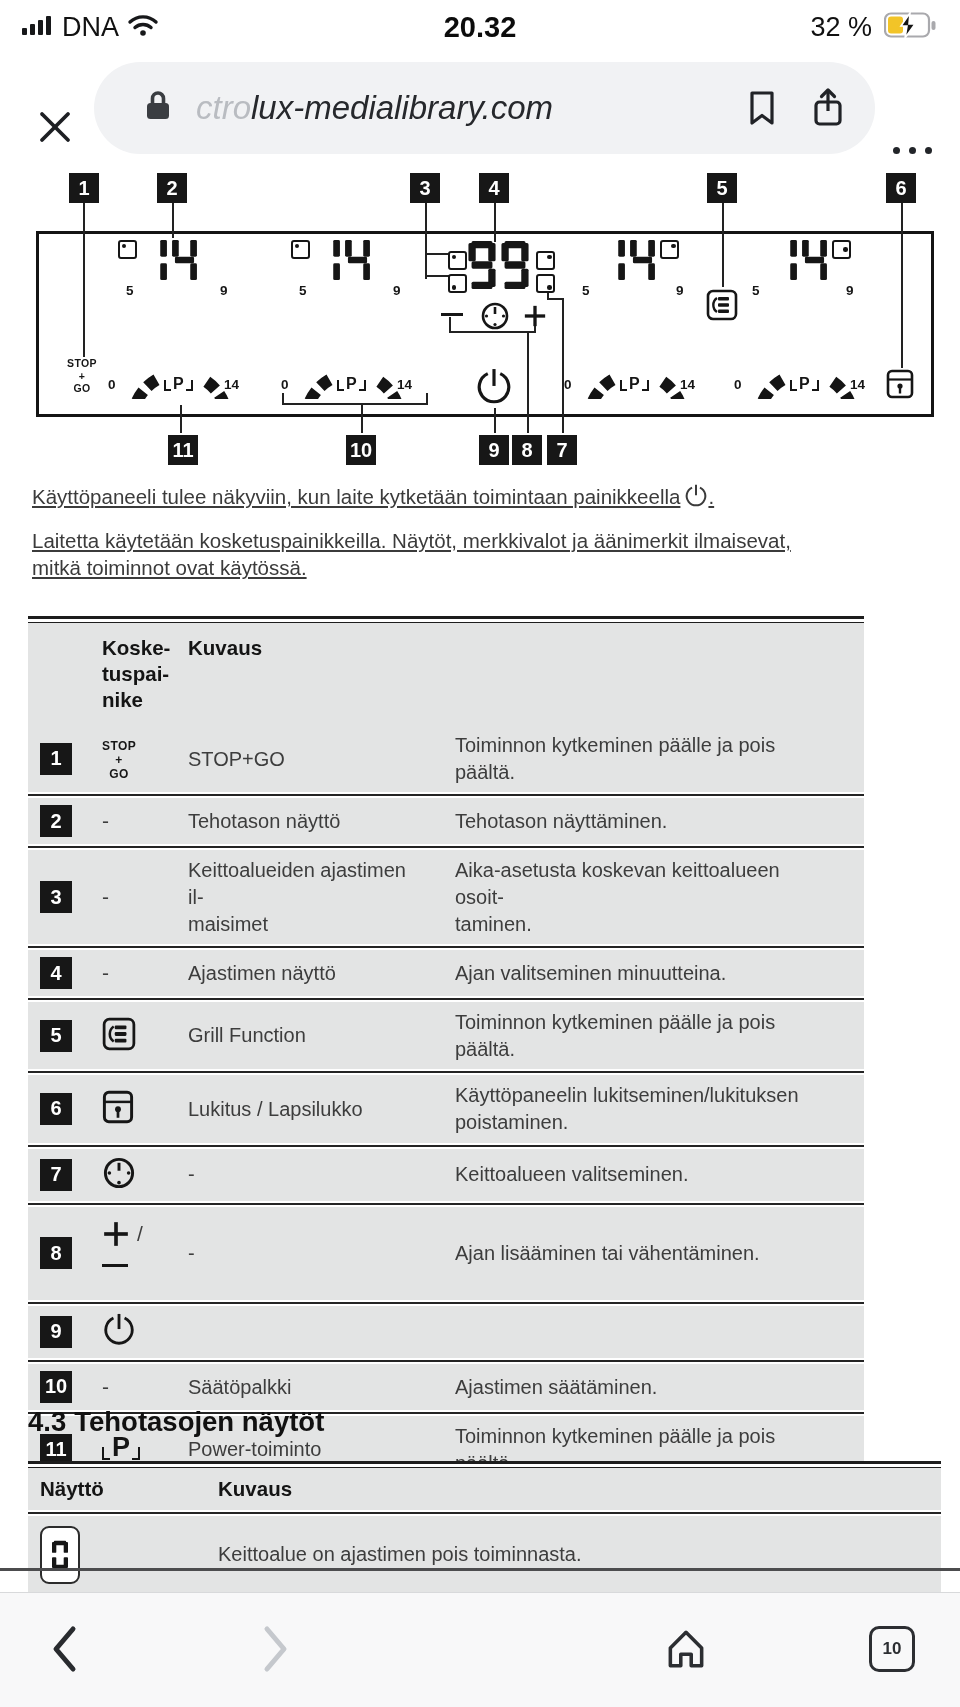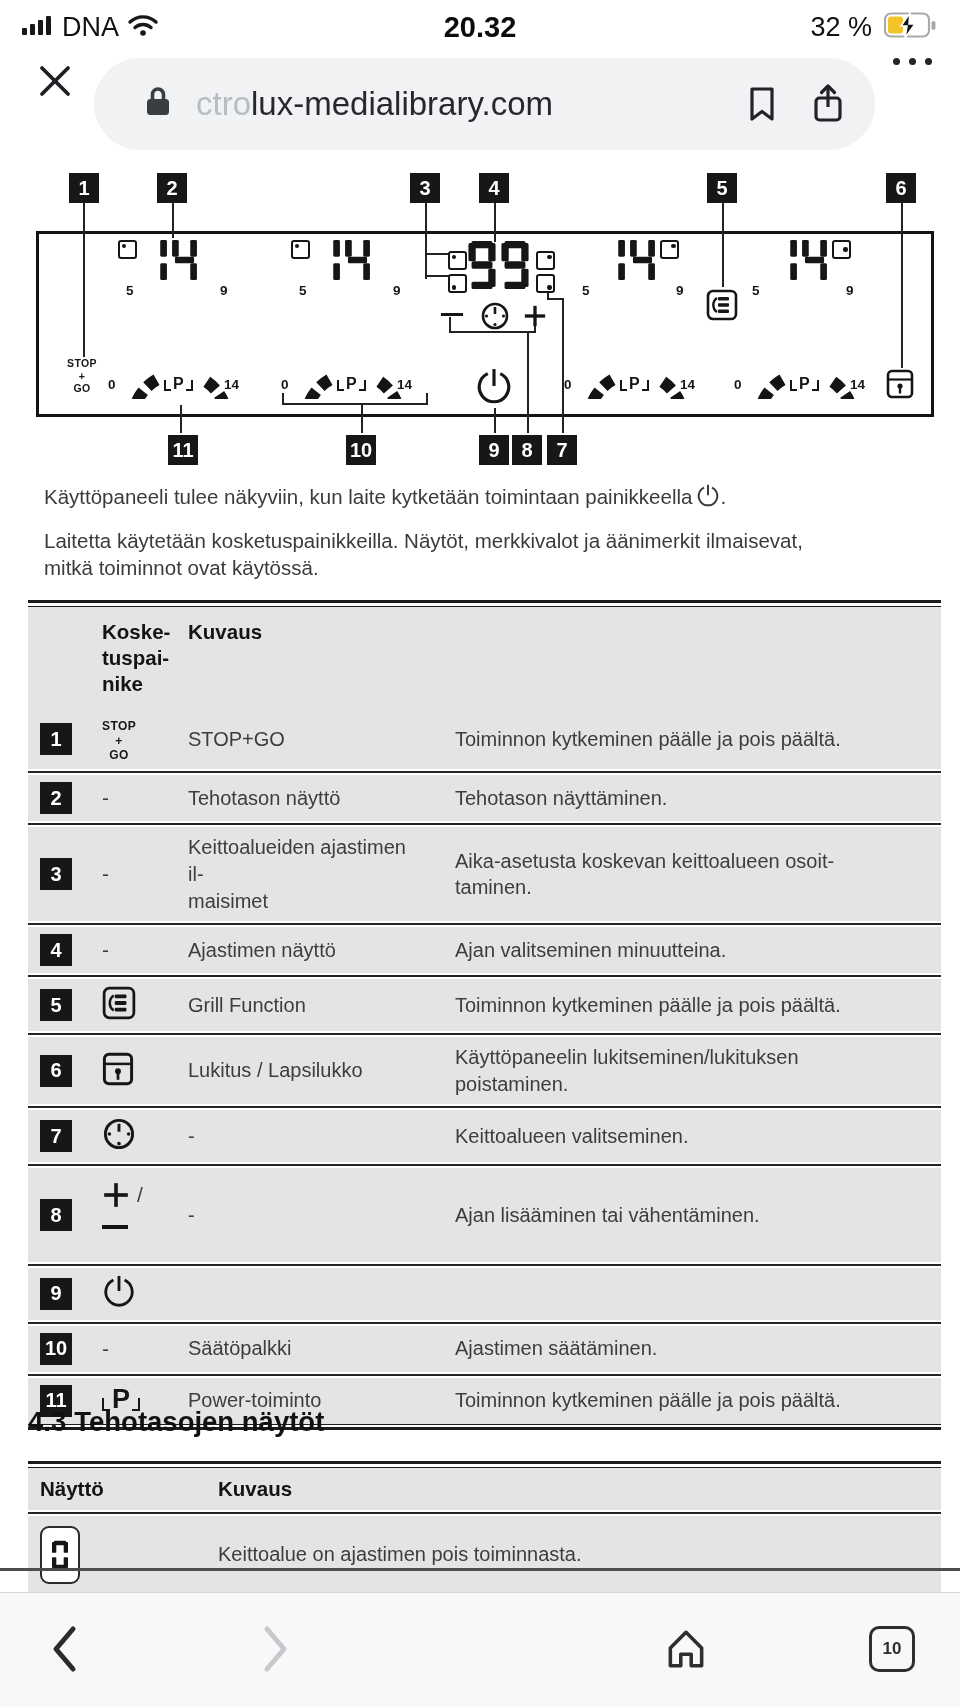--- a/index.html
+++ b/index.html
@@ -6,21 +6,21 @@
   .screen{position:relative;width:960px;height:1707px;background:#fff;overflow:hidden;
           font-family:"Liberation Sans",sans-serif;color:#161616;}
   
   .status{position:absolute;top:0;left:0;right:0;height:48px;display:flex;align-items:center;
           justify-content:space-between;padding:6px 22px 0 22px;box-sizing:border-box;}
   .st-left,.st-right{display:flex;align-items:center;gap:8px;}
   .carrier{font-size:27px;font-weight:500;color:#111;}
   .time{position:absolute;left:50%;transform:translateX(-50%);font-size:29px;font-weight:700;color:#0c0c0c;}
   .batt-pct{font-size:27px;font-weight:500;color:#111;margin-right:4px;}
   
-  .urlrow{position:absolute;top:58px;left:0;right:0;height:96px;display:flex;align-items:flex-start;}
+  .urlrow{position:absolute;top:58px;left:0;right:0;height:96px;display:flex;align-items:flex-end;font-style:italic;}
   .closebtn{margin-left:30px;width:50px;height:50px;display:flex;align-items:center;justify-content:center;}
   .pill{flex:1;margin:0 18px 0 14px;height:92px;background:#f1f2f4;border-radius:46px;
         display:flex;align-items:center;padding:0 30px 0 50px;box-sizing:border-box;}
   .urltext{flex:1;font-size:33px;margin-left:24px;white-space:nowrap;overflow:hidden;}
   .urltext .fade{color:#b9bcc1;}
   .urltext .main{color:#26282c;}
   .pill-ic{margin-left:34px;display:flex;align-items:center;}
   .menudots{margin-right:28px;display:flex;gap:9px;}
   .menudots i{width:7px;height:7px;border-radius:50%;background:#222529;}
   
@@ -45,24 +45,24 @@
   .picon .hk.r{border-right:2.4px solid #161616;border-bottom:2.4px solid #161616;}
   .picon b{font-weight:800;line-height:0.9;margin:0 2px;}
   .picon.sm b{font-size:16px;} .picon.big b{font-size:27px;}
   .picon.big .hk{width:6px;height:11px;}
   .sgo{display:inline-flex;flex-direction:column;align-items:center;font-weight:800;color:#161616;line-height:1.2;}
   .sgo.sm{font-size:10.5px;letter-spacing:.4px;} .sgo.tb{font-size:12px;letter-spacing:.4px;}
   .tdisp{position:absolute;left:440px;top:76px;display:flex;gap:6px;}
   .mbar{display:inline-block;width:22px;height:3.4px;background:#161616;}
   
   .intro{position:absolute;top:483px;left:28px;width:905px;font-size:20.5px;color:#3b3b3b;line-height:1.32;}
-  .intro p{margin:0 0 13px 16px;white-space:pre-line;}
+  .intro p{margin:0 0 13px 4px;white-space:pre-line;text-decoration:underline;}
   .inline-ic{vertical-align:-4px;margin-left:4px;}
   
-  .t1{position:absolute;top:600px;left:28px;width:913px;}
+  .t1{position:absolute;top:616px;left:28px;width:836px;}
   .t2{position:absolute;top:1461px;left:28px;width:913px;}
   .dblt{height:0;border-top:3.5px solid #1d1d1d;border-bottom:1.8px solid #1d1d1d;padding-top:2.5px;background:#fff;}
   .dblb{height:0;border-top:1.8px solid #1d1d1d;border-bottom:3.5px solid #1d1d1d;padding-top:2.5px;background:#fff;}
   .rsep{height:2px;background:#242424;border-top:2px solid #fff;border-bottom:2px solid #fff;}
   .thead,.trow{display:grid;grid-template-columns:74px 86px 267px 1fr;background:#e3e4e4;align-items:center;}
   .thead{align-items:start;}
   .cell{padding:7px 10px 7px 0;box-sizing:border-box;}
   .hcell{font-size:20.5px;font-weight:700;color:#141414;padding:12px 0;white-space:pre-line;line-height:1.28;}
   .cnum{display:flex;justify-content:flex-start;padding-left:12px;}
   .badge{min-width:28px;height:32px;padding:0 2px;background:#171717;color:#fff;font-size:20px;font-weight:700;

